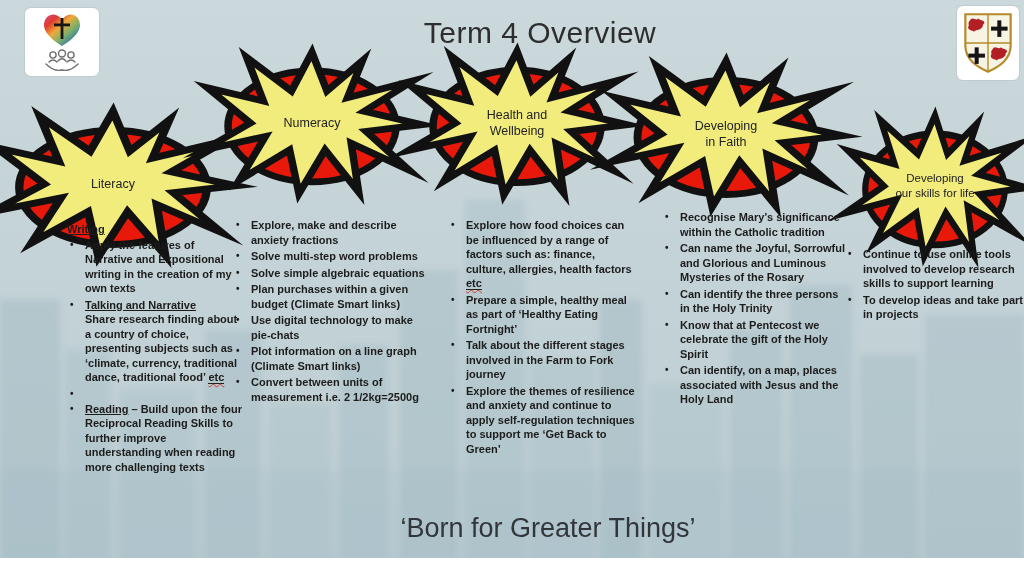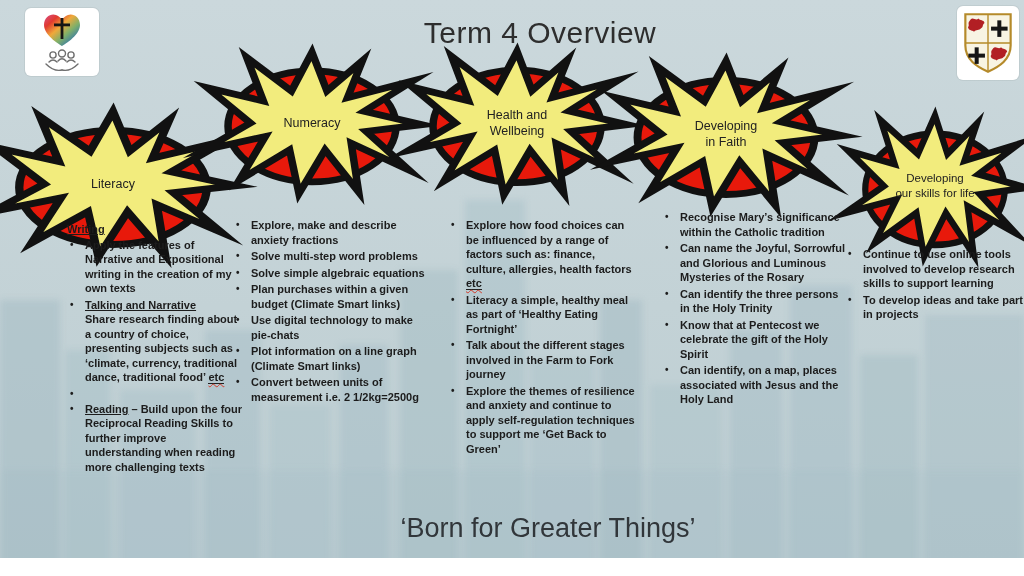--- a/index.html
+++ b/index.html
@@ -212,21 +212,21 @@
         <span class="itxt"><span>Convert between units of measurement i.e. 2 1/2kg=2500g</span></span>
       </div>
     </div>
   <div class="col-list" style="left:448px;top:218px;width:188px;">
       <div class="li bullet">
         <span class="dot">•</span>
         <span class="itxt"><span>Explore how food choices can be influenced by a range of factors such as: finance, culture, allergies, health factors </span><span class="wavy">etc</span></span>
       </div>
       <div class="li bullet">
         <span class="dot">•</span>
-        <span class="itxt"><span>Literacy a simple, healthy meal as part of ‘Healthy Eating Fortnight’</span></span>
+        <span class="itxt"><span>Prepare a simple, healthy meal as part of ‘Healthy Eating Fortnight’</span></span>
       </div>
       <div class="li bullet">
         <span class="dot">•</span>
         <span class="itxt"><span>Talk about the different stages involved in the Farm to Fork journey</span></span>
       </div>
       <div class="li bullet">
         <span class="dot">•</span>
         <span class="itxt"><span>Explore the themes of resilience and anxiety and continue to apply self-regulation techniques to support me ‘Get Back to Green’</span></span>
       </div>
     </div>

